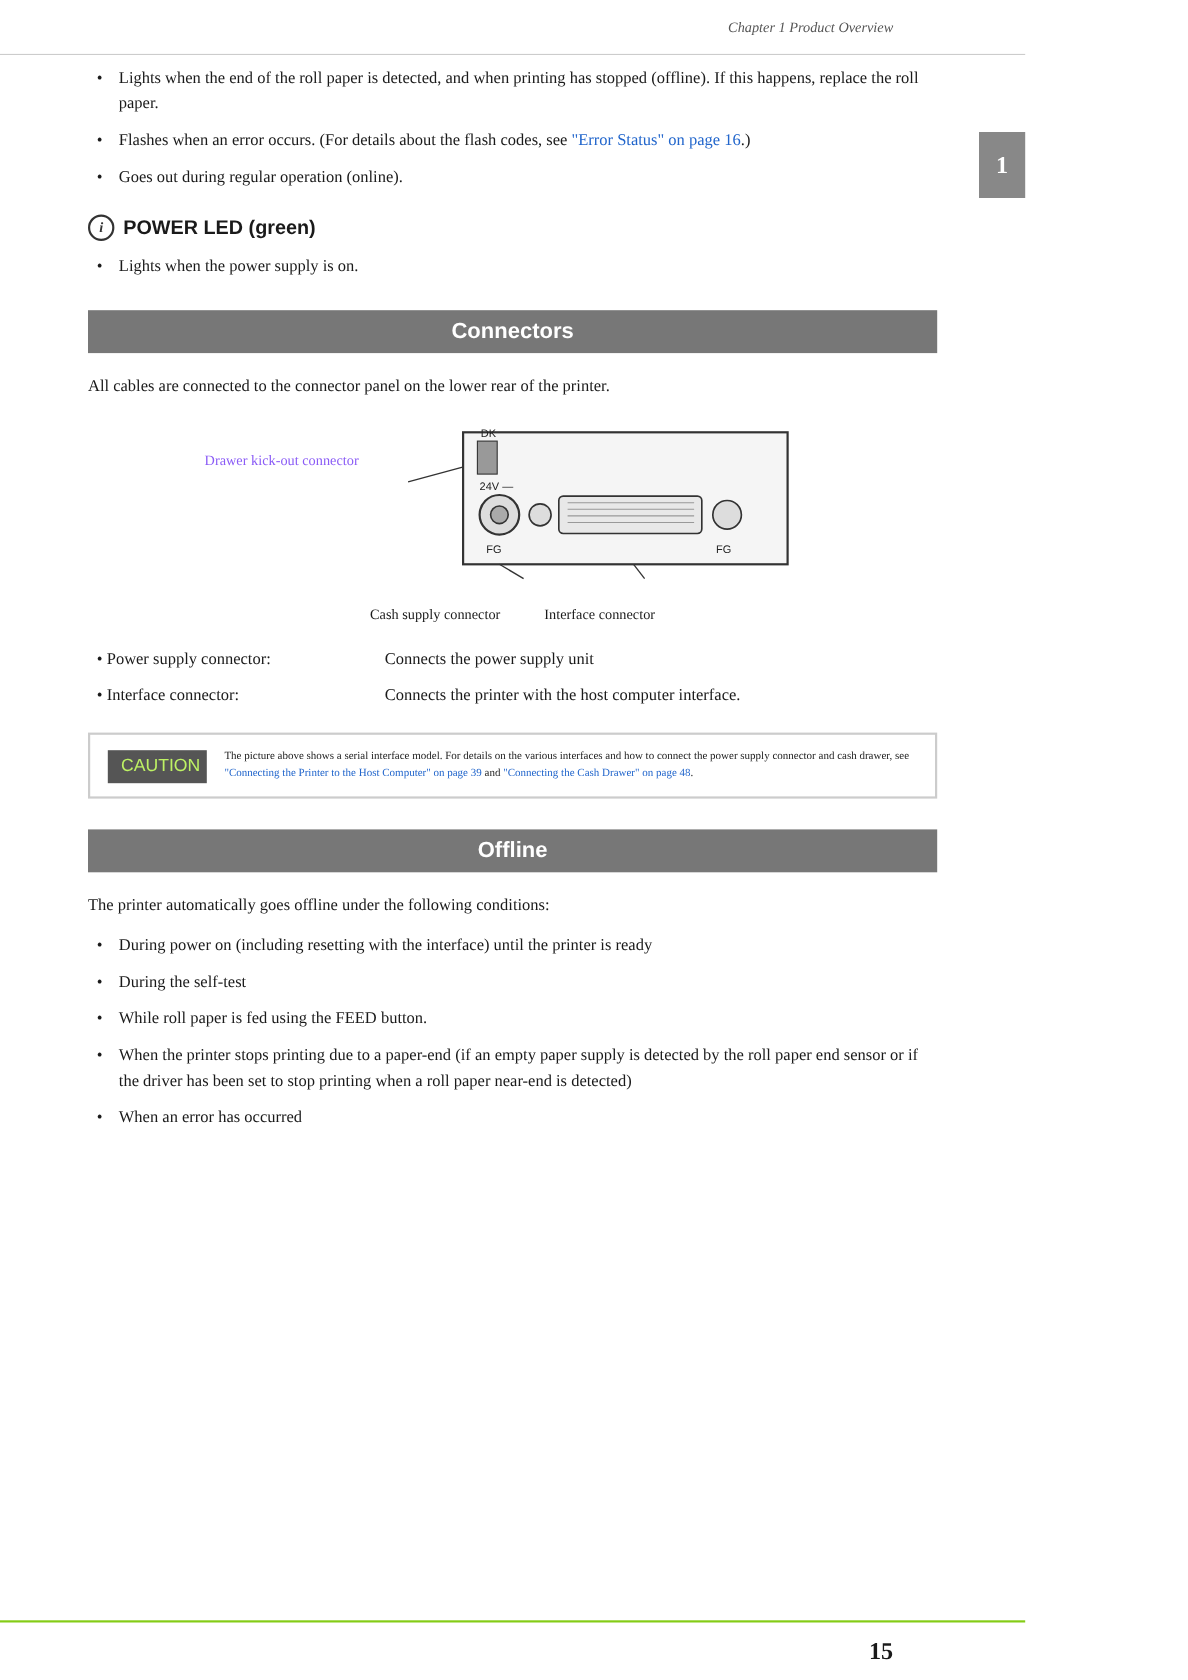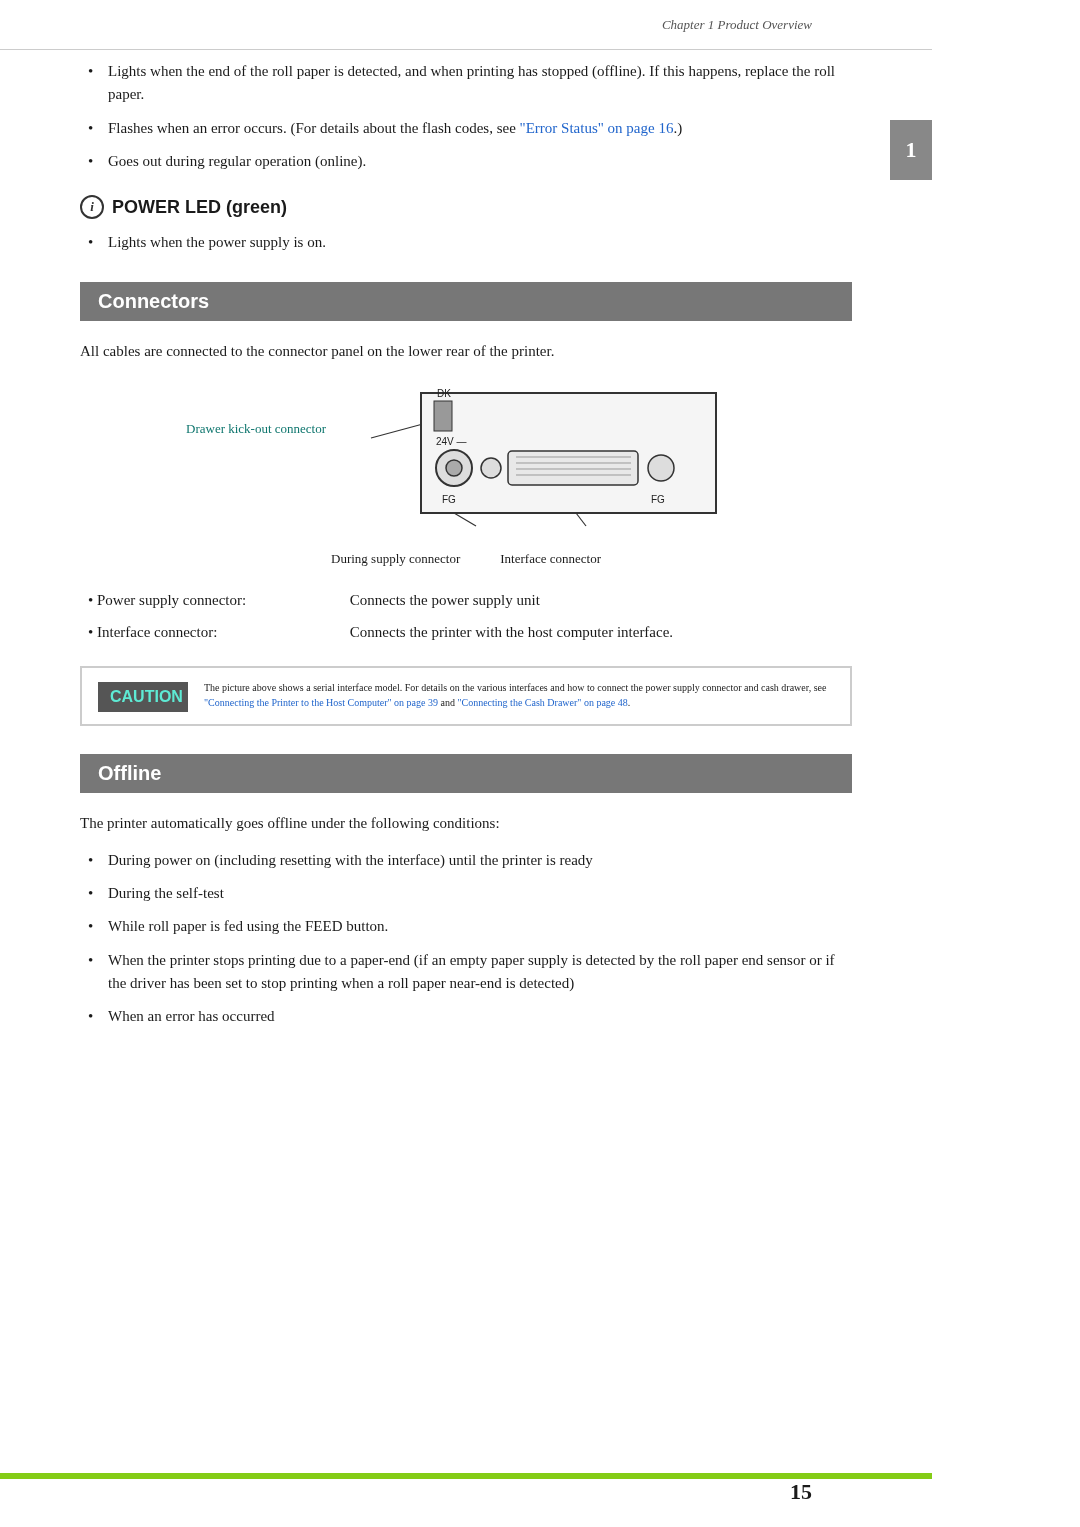--- a/index.html
+++ b/index.html
@@ -73,20 +73,21 @@
       text-decoration: none;
     }
     .section-heading {
       background: #777777;
       color: #ffffff;
       font-size: 20px;
       font-weight: bold;
       padding: 8px 18px;
       margin: 28px 0 18px 0;
       font-family: Arial, sans-serif;
+      text-align: center;
     }
     .power-led-heading {
       display: flex;
       align-items: center;
       font-size: 18px;
       font-weight: bold;
       margin: 22px 0 12px 0;
       font-family: Arial, sans-serif;
     }
     .circle-i {
@@ -111,23 +112,23 @@
       margin: 20px 0 18px 0;
     }
     .diagram-wrapper {
       position: relative;
       width: 560px;
       height: 160px;
     }
     .diagram-label-left {
       position: absolute;
       left: 0;
-      top: 38px;
+      top: 28px;
       font-size: 13px;
-      color: #0f766e;
+      color: #8b5cf6;
       white-space: nowrap;
     }
     
     .diagram-labels-bottom {
       display: flex;
       gap: 40px;
       margin-top: 8px;
       font-size: 13px;
     }
     .connector-table {
@@ -147,44 +148,45 @@
     .caution-box {
       display: flex;
       border: 2px solid #cccccc;
       margin: 18px 0 24px 0;
       padding: 12px 16px;
       align-items: flex-start;
       gap: 16px;
     }
     .caution-label {
       background: #555555;
-      color: #5eead4;
+      color: #bef264;
       font-size: 16px;
-      font-weight: bold;
+      font-weight: normal;
       font-family: Arial, sans-serif;
       padding: 6px 12px;
       white-space: nowrap;
       min-width: 90px;
       text-align: left;
       align-self: flex-start;
       margin-top: 2px;
     }
     .caution-text {
       font-size: 10px;
       line-height: 1.55;
       color: #222;
     }
     .bottom-bar {
       position: absolute;
       bottom: 0;
       left: 0;
       right: 0;
       height: 54px;
-      border-top: 6px solid #84cc16;
-      display: flex;
+      border-top: 2px solid #84cc16;
+      display: flex;
+      align-items: center;
       justify-content: flex-end;
       padding: 0 120px 0 80px;
     }
     .page-number {
       font-size: 22px;
       font-weight: bold;
     }
     .section-content {
       line-height: 1.6;
       margin-bottom: 14px;
@@ -264,21 +266,21 @@
 
           <circle cx="475" cy="85" r="13" fill="#ddd" stroke="#333" stroke-width="1.5"></circle>
 
           <text x="465" y="120" font-size="10" font-family="Arial" fill="#222">FG</text>
 
           <line x1="268" y1="130" x2="290" y2="143" stroke="#333" stroke-width="1.2"></line>
           <line x1="390" y1="130" x2="400" y2="143" stroke="#333" stroke-width="1.2"></line>
         </svg>
       </div>
       <div class="diagram-labels-bottom">
-        <span>During supply connector</span>
+        <span>Cash supply connector</span>
         <span>Interface connector</span>
       </div>
     </div>
 
     <table class="connector-table">
       <tbody>
         <tr>
           <td><span>• Power supply connector:</span></td>
           <td>Connects the power supply unit</td>
         </tr>

